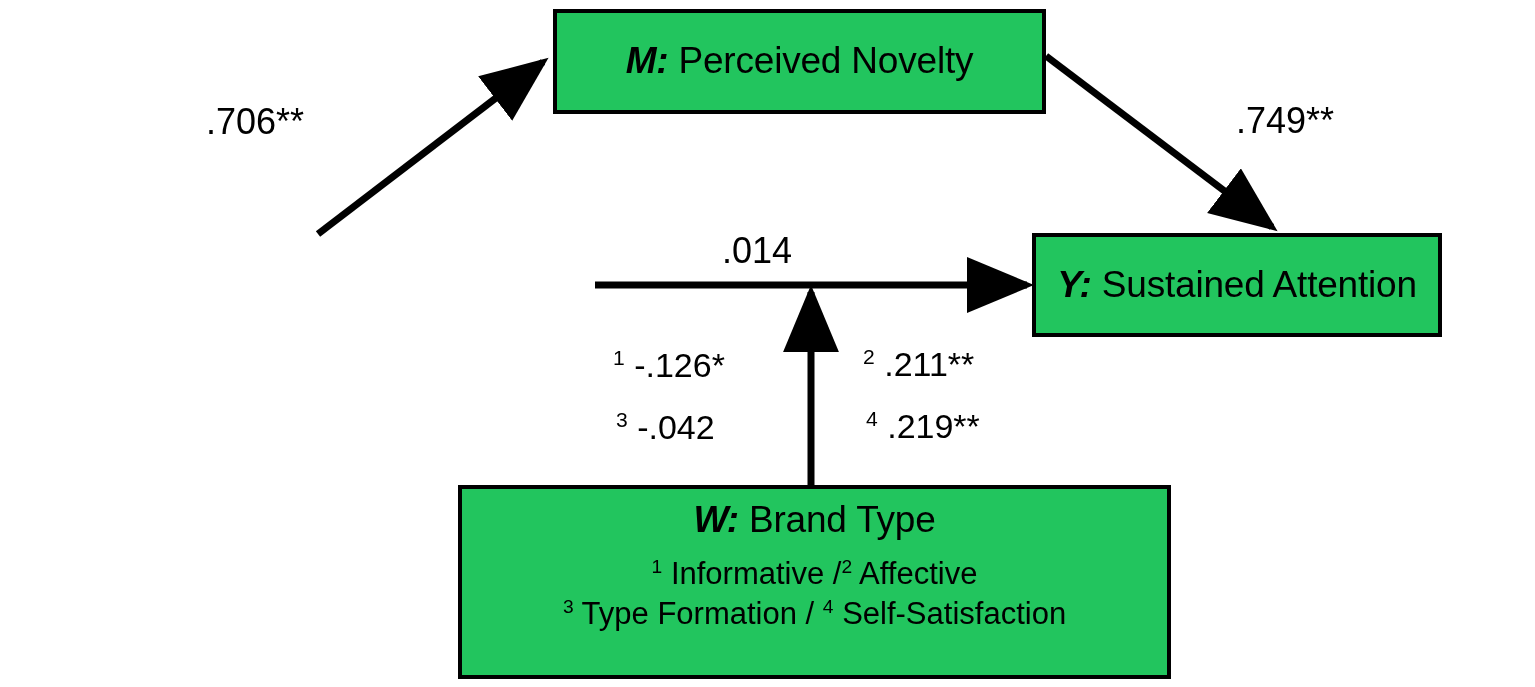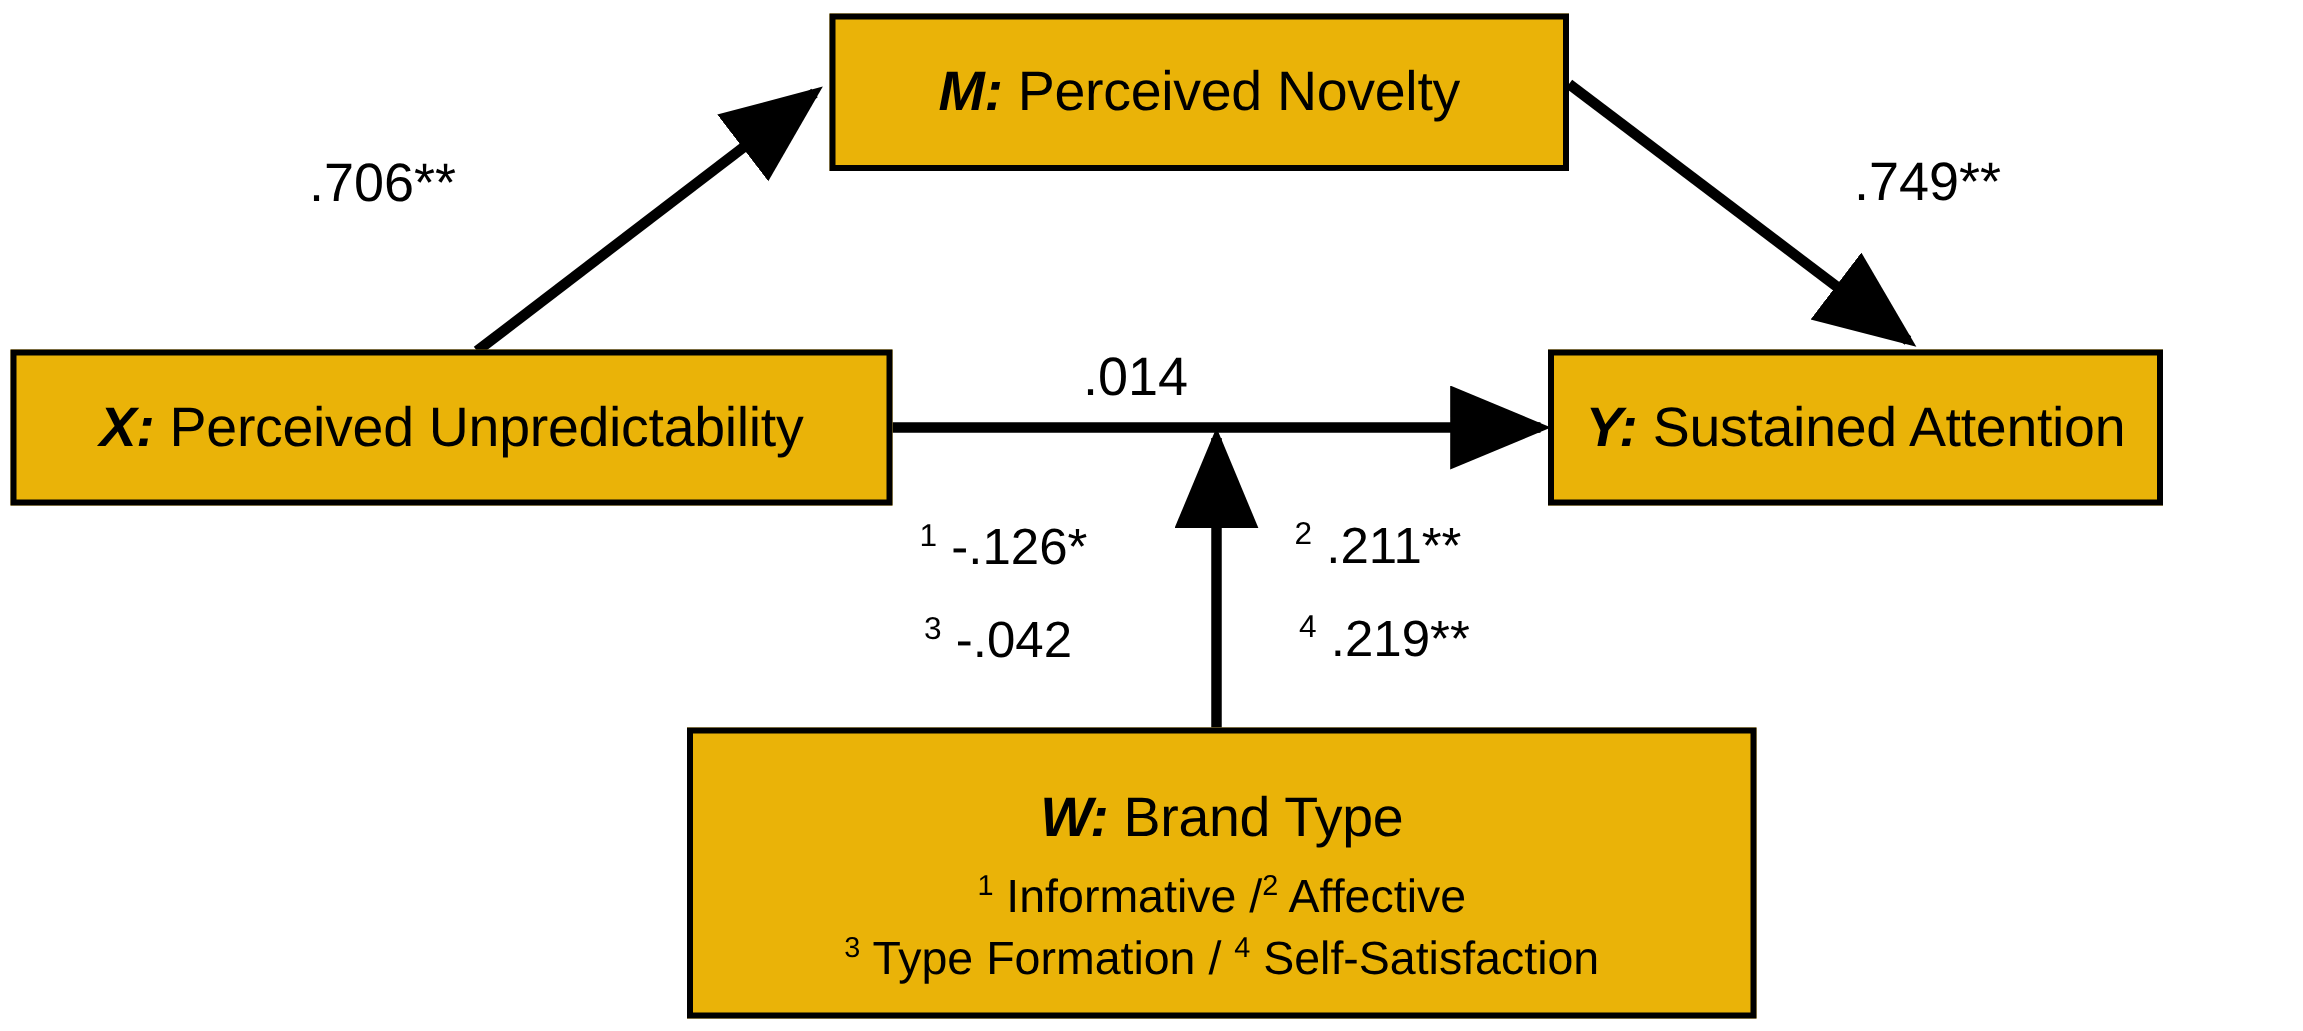--- a/index.html
+++ b/index.html
@@ -23,21 +23,21 @@
     left: 0;
     top: 0;
     width: 1535px;
     height: 687px;
     pointer-events: none;
   }
   .node-box {
     position: absolute;
     box-sizing: border-box;
     border: 4px solid #000000;
-    background: #eab308;
+    background: #22c55e;
     display: flex;
     flex-direction: column;
     align-items: center;
     justify-content: center;
   }
   .node-label {
     font-size: 37px;
     line-height: 1.15;
     white-space: nowrap;
     letter-spacing: -0.2px;
@@ -66,22 +66,22 @@
     top: 233px;
     width: 410px;
     height: 104px;
   }
   
   #box-w {
     left: 458px;
     top: 485px;
     width: 713px;
     height: 194px;
-    justify-content: center;
-    padding-top: 20px;
+    justify-content: flex-start;
+    padding-top: 10px;
   }
   #box-w .node-label {
     margin-bottom: 12px;
   }
   .w-line {
     font-size: 31px;
     line-height: 1.32;
     white-space: nowrap;
   }
   sup {
@@ -132,25 +132,20 @@
 
     <line x1="318" y1="234" x2="543" y2="62" stroke="#000000" stroke-width="7" marker-end="url(#ah)"></line>
 
     <line x1="1046" y1="56" x2="1272" y2="227" stroke="#000000" stroke-width="7" marker-end="url(#ah)"></line>
 
     <line x1="595" y1="285" x2="1027" y2="285" stroke="#000000" stroke-width="7" marker-end="url(#ah)"></line>
 
     <line x1="811" y1="485" x2="811" y2="292" stroke="#000000" stroke-width="7" marker-end="url(#ah)"></line>
   </svg>
 
-  <div class="node-box" id="box-x">
-    <div class="node-label">
-      <span class="var">X:</span><span> Perceived Unpredictability</span>
-    </div>
-  </div>
 
   <div class="node-box" id="box-m">
     <div class="node-label">
       <span class="var">M:</span><span> Perceived Novelty</span>
     </div>
   </div>
 
   <div class="node-box" id="box-y">
     <div class="node-label">
       <span class="var">Y:</span><span> Sustained Attention</span>

